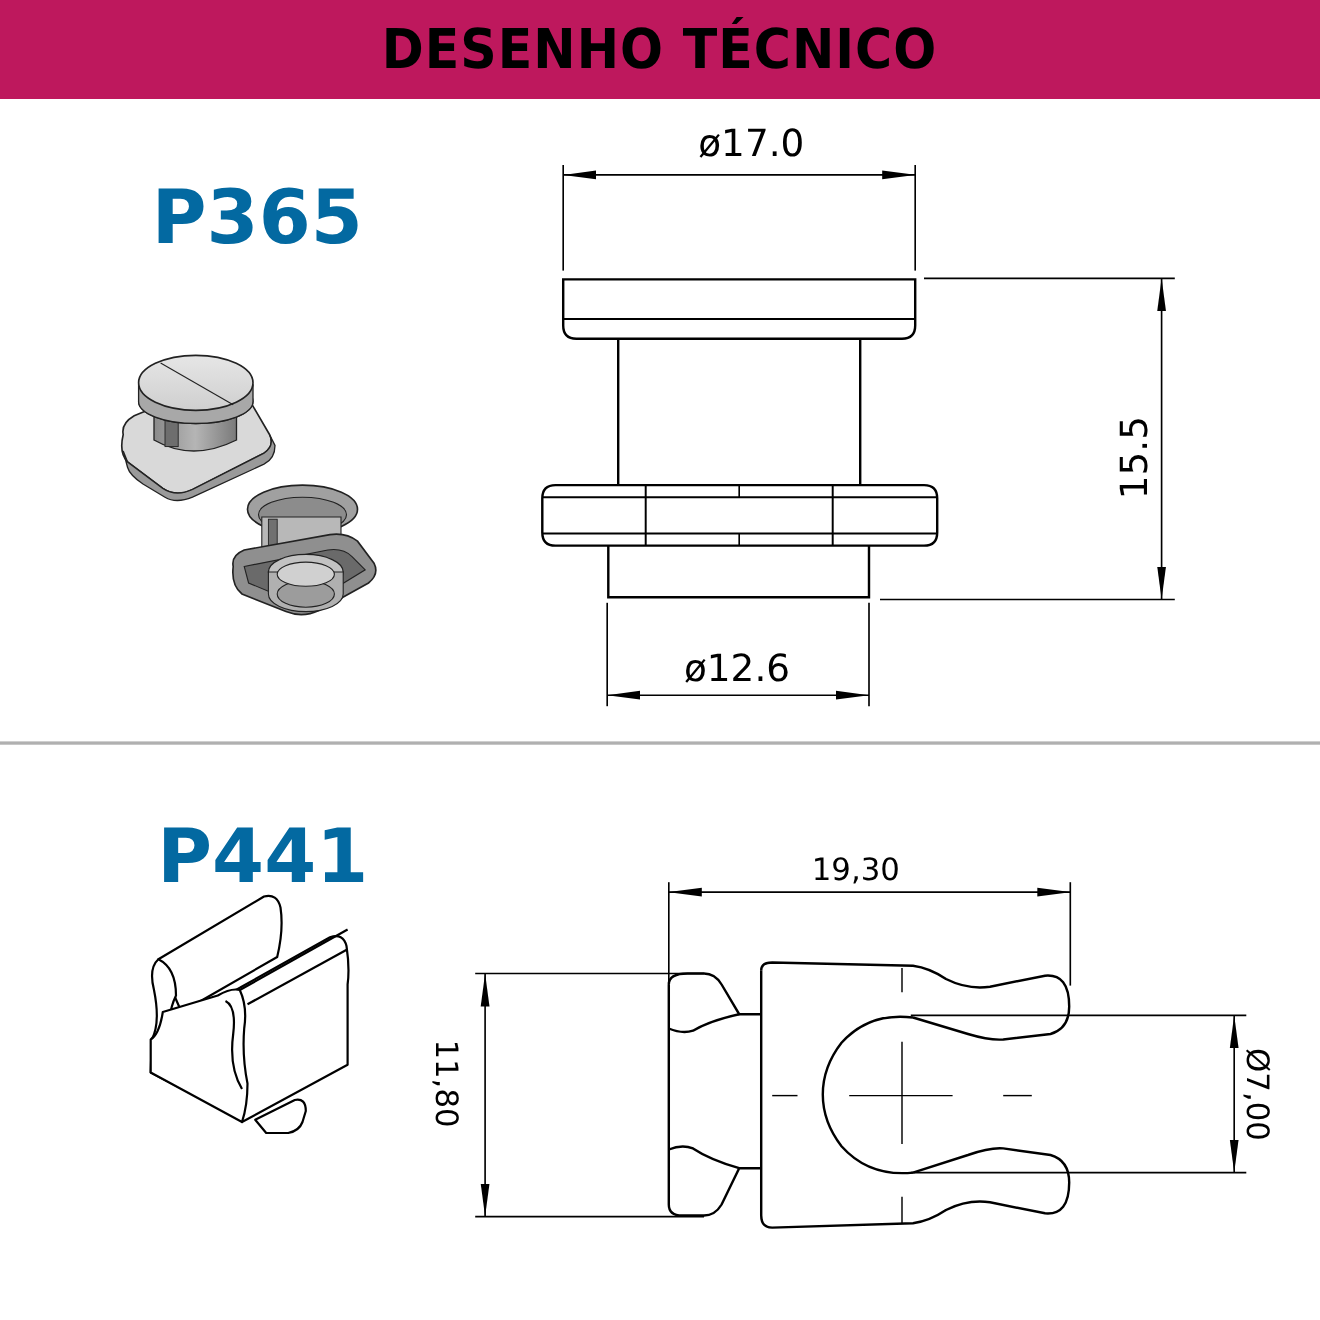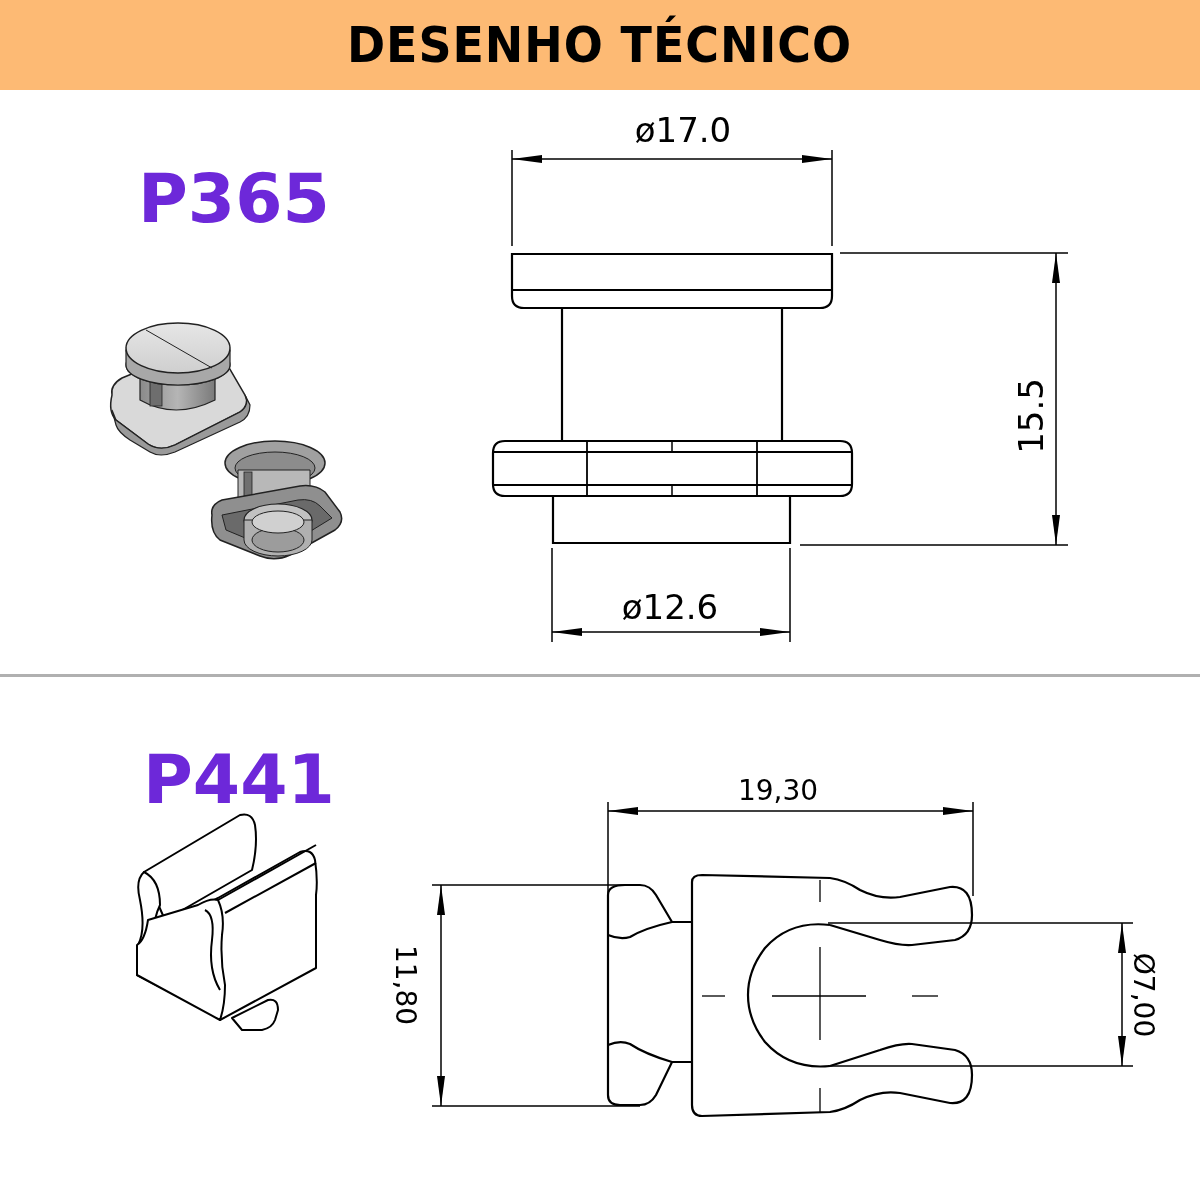--- a/index.html
+++ b/index.html
@@ -1,20 +1,20 @@
 <!DOCTYPE html>
 <html><head>
   <meta charset="utf-8">
   <style>
     html, body { margin: 0; padding: 0; background: #ffffff; }
     body { width: 1200px; height: 1200px; position: relative; overflow: hidden; font-family: "DejaVu Sans", sans-serif; }
-    .header { position: absolute; left: 0; top: 0; width: 1200px; height: 90px; background: #fdba74; display: flex; align-items: center; justify-content: center; }
+    .header { position: absolute; left: 0; top: 0; width: 1200px; height: 90px; background: #be185d; display: flex; align-items: center; justify-content: center; }
     .header-title { font-family: "DejaVu Sans", sans-serif; font-weight: bold; font-size: 50px; letter-spacing: 1px; color: #000; transform: scaleX(0.92); }
     .divider { position: absolute; left: 0; top: 674px; width: 1200px; height: 3px; background: #b0b0b0; }
-    .part-code { position: absolute; font-family: "DejaVu Sans", sans-serif; font-weight: bold; font-size: 68px; color: #6d28d9; line-height: 1; }
+    .part-code { position: absolute; font-family: "DejaVu Sans", sans-serif; font-weight: bold; font-size: 68px; color: #0369a1; line-height: 1; }
     .code-1 { left: 138px; top: 165px; }
     .code-2 { left: 143px; top: 746px; }
     svg.drawing { position: absolute; left: 0; top: 0; }
     .dim-text { font-family: "DejaVu Sans", sans-serif; fill: #000; }
   </style>
 </head>
 <body>
 
 <div class="header">
   <span class="header-title">DESENHO TÉCNICO</span>

